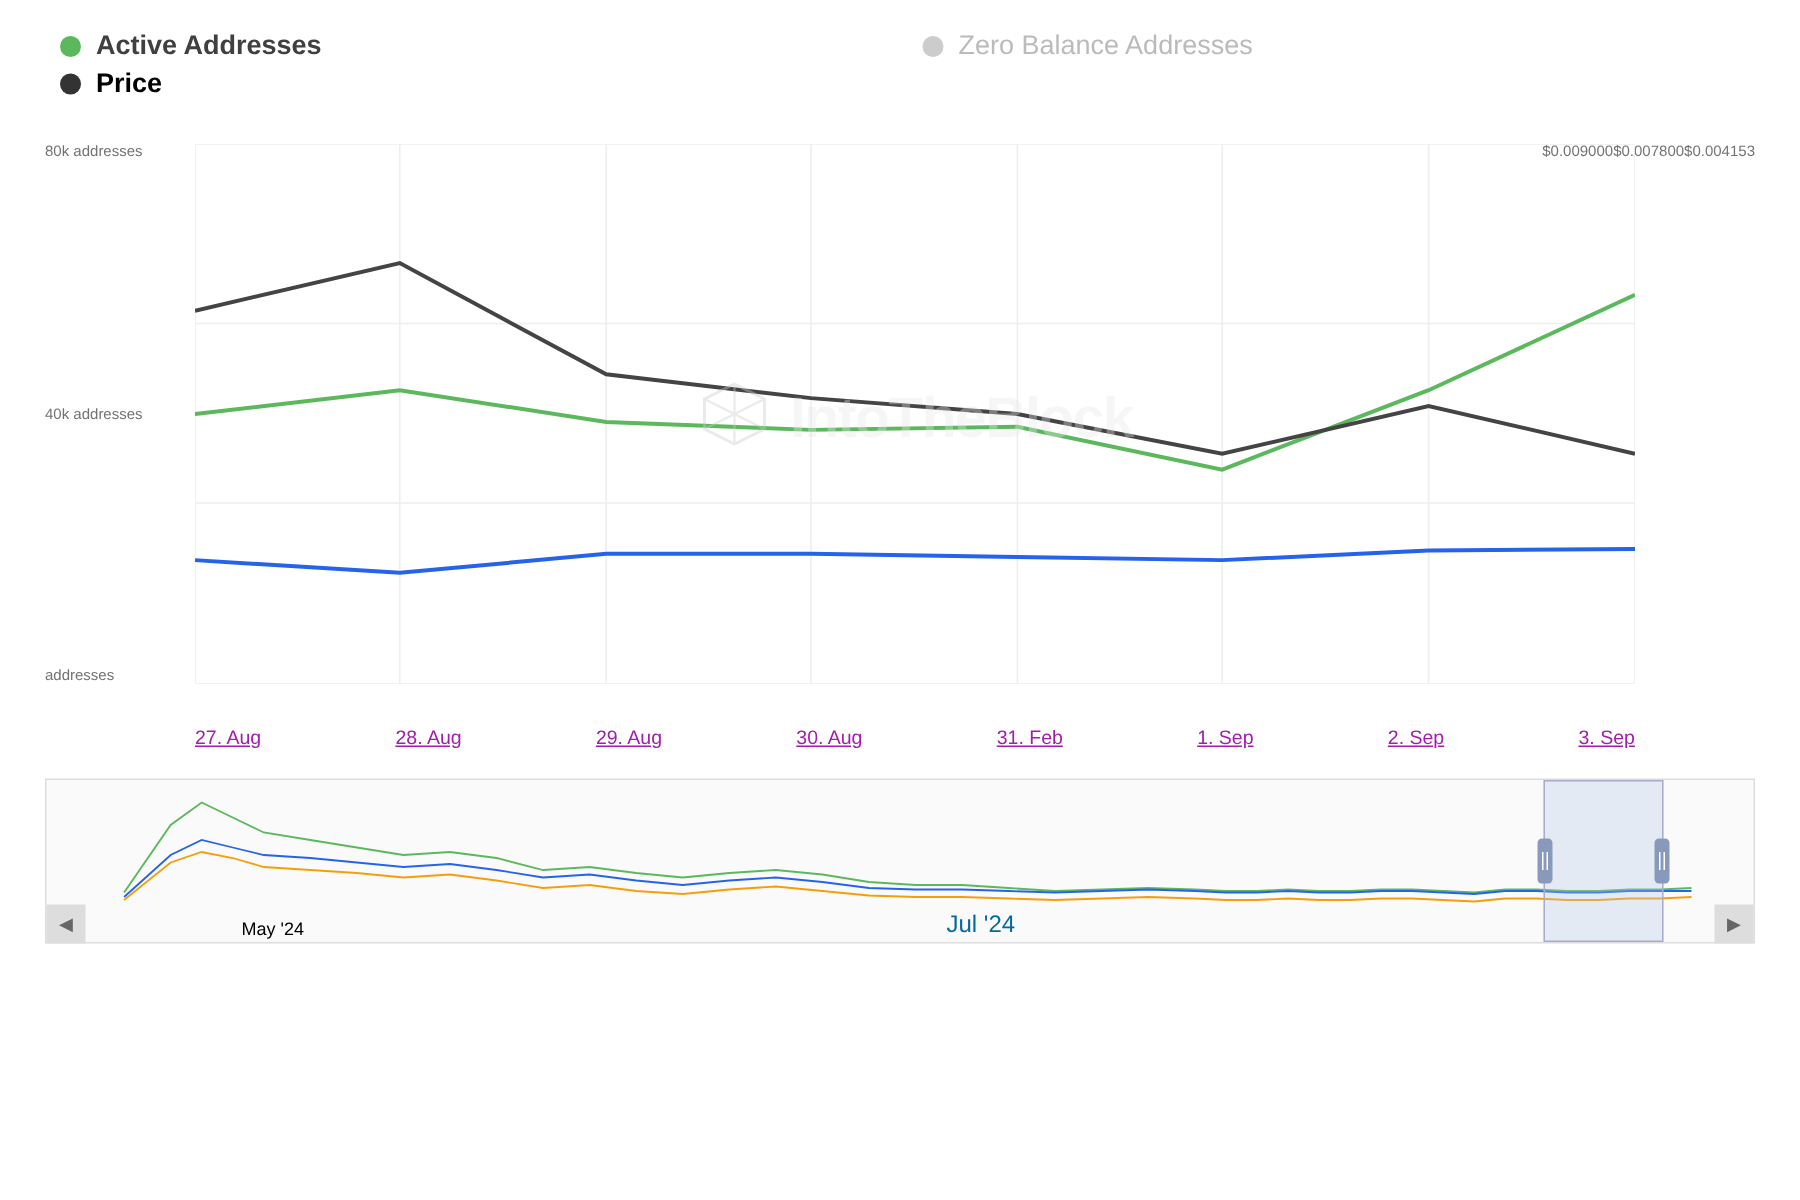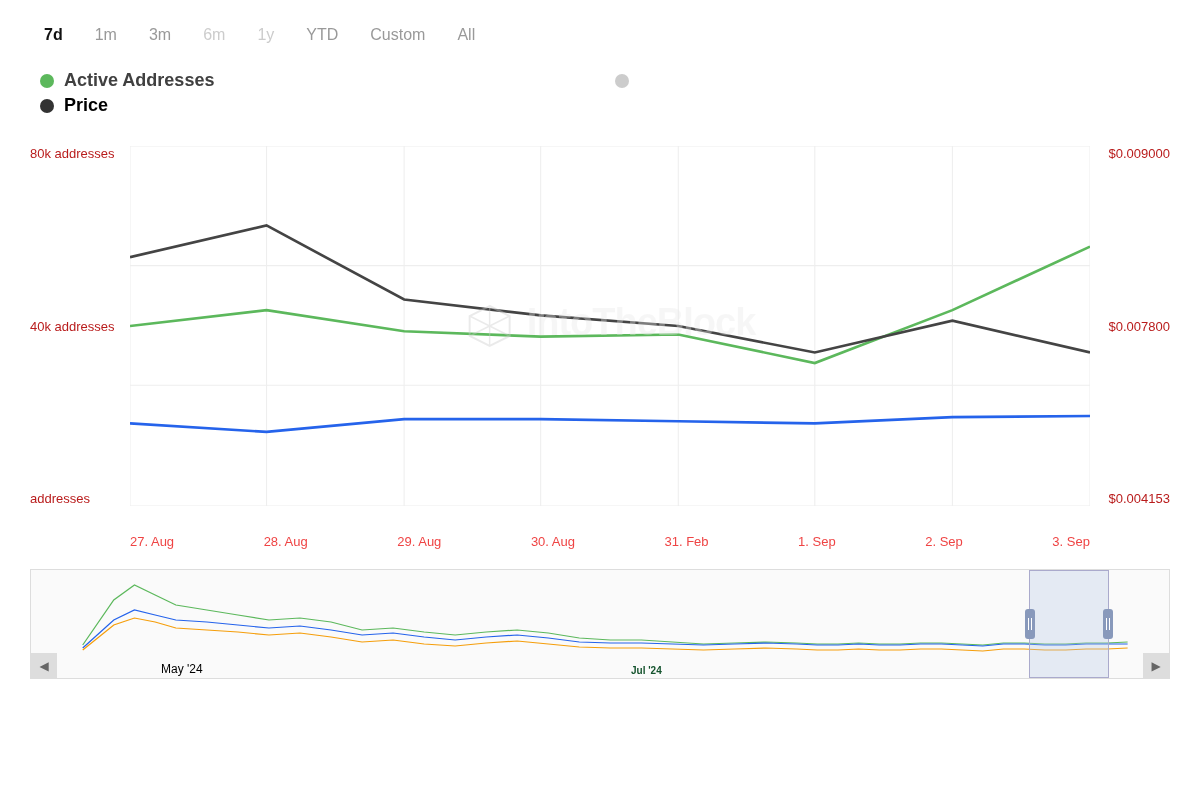--- a/index.html
+++ b/index.html
@@ -82,31 +82,31 @@
       position: absolute;
       left: 0;
       top: 0;
       height: 100%;
       display: flex;
       flex-direction: column;
       justify-content: space-between;
       padding-bottom: 20px;
     }
     .y-label {
-      font-size: 13px;
-      color: #b91c1c;
+      font-size: 10px;
+      color: #737373;
     }
 
     .y-axis-right {
       position: absolute;
       right: 0;
       top: 0;
       height: 100%;
       display: flex;
-      flex-direction: column;
+      flex-direction: row;
       justify-content: space-between;
       padding-bottom: 20px;
       text-align: right;
     }
 
     .chart-svg-container {
       position: absolute;
       left: 100px;
       right: 80px;
       top: 0;
@@ -117,21 +117,21 @@
     .watermark {
       position: absolute;
       left: 50%;
       top: 50%;
       transform: translate(-50%, -50%);
       color: #e8e8e8;
       font-size: 36px;
       font-weight: 700;
       white-space: nowrap;
       display: flex;
-      align-items: flex-start;
+      align-items: flex-end;
       gap: 12px;
       pointer-events: none;
     }
     .watermark-icon {
       width: 50px;
       height: 50px;
       opacity: 0.4;
     }
     .watermark-text {
       opacity: 0.35;
@@ -141,22 +141,23 @@
 
     
     .x-axis {
       display: flex;
       justify-content: space-between;
       padding: 8px 0 0 100px;
       padding-right: 80px;
     }
     .x-label {
       font-size: 13px;
-      color: #ef4444;
+      color: #a21caf;
       text-align: right;
+      text-decoration: underline;
     }
 
     
     .mini-chart-wrapper {
       margin-top: 20px;
       position: relative;
       border: 1px solid #ddd;
       height: 110px;
       background: #fafafa;
     }
@@ -222,38 +223,29 @@
     .grid-line {
       stroke: #eee;
       stroke-width: 1;
     }
   </style>
 </head>
 <body>
 
 <div class="container">
 
-  <div class="time-range">
-  <button class="time-btn active">7d</button>
-      <button class="time-btn">1m</button>
-      <button class="time-btn">3m</button>
-      <button class="time-btn disabled">6m</button>
-      <button class="time-btn disabled">1y</button>
-      <button class="time-btn">YTD</button>
-      <button class="time-btn">Custom</button>
-      <button class="time-btn">All</button>
-    </div>
 
   <div class="legend">
       <div class="legend-item">
         <div class="legend-dot" style="background: rgb(92, 184, 92);"></div>
         <span class="legend-label" style="color: #404040;">Active Addresses</span>
       </div>
       <div class="legend-item">
         <div class="legend-dot" style="background: rgb(204, 204, 204);"></div>
+        <span class="legend-label muted" style="color: rgb(187, 187, 187);">Zero Balance Addresses</span>
       </div>
       <div class="legend-item">
         <div class="legend-dot" style="background: rgb(51, 51, 51);"></div>
         <span class="legend-label" style="color: #000000;">Price</span>
       </div>
     </div>
 
   <div class="main-chart">
 
     <div class="y-axis-labels">
@@ -338,20 +330,20 @@
         <div class="mini-nav-handle right">
           <div class="handle-lines">
             <div class="handle-line"></div>
             <div class="handle-line"></div>
           </div>
         </div>
       </div>
 
       
       <div style="position:absolute; bottom:2px; left:130px; font-size:12px; color:#000000;">May '24</div>
-      <div style="position:absolute; bottom:2px; left:600px; font-size:10px; color:#14532d;font-weight:bold;">Jul '24</div>
+      <div style="position:absolute; bottom:2px; left:600px; font-size:16px; color:#0369a1;">Jul '24</div>
     </div>
 
     <button class="scroll-btn left-btn">◀</button>
     <button class="scroll-btn right-btn">▶</button>
   </div>
 
 </div>
 
 </body></html>

